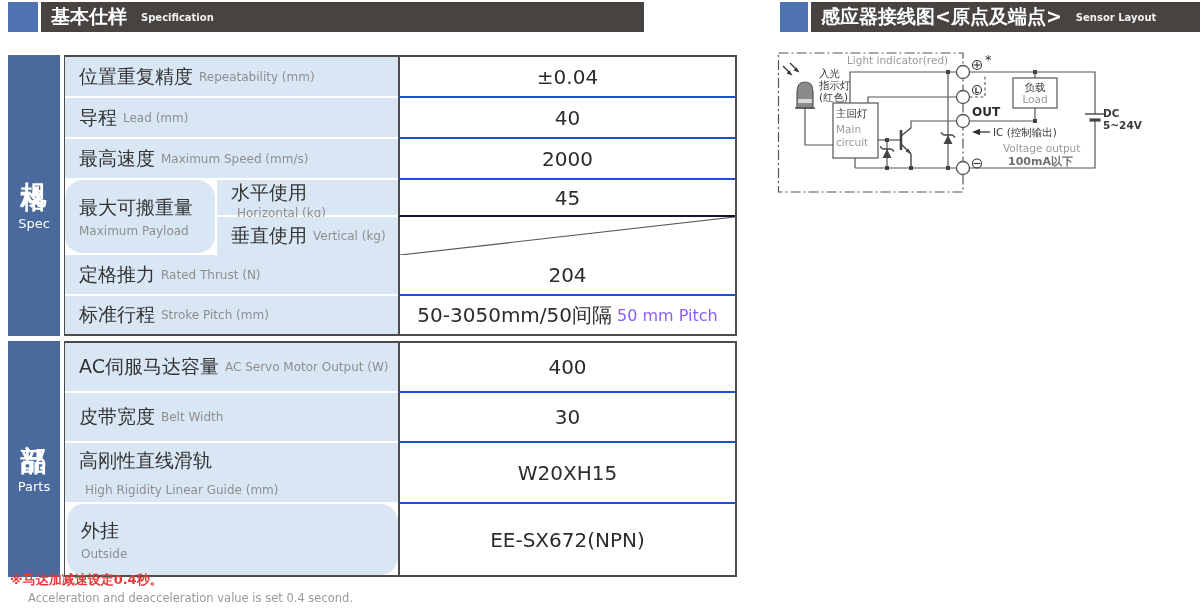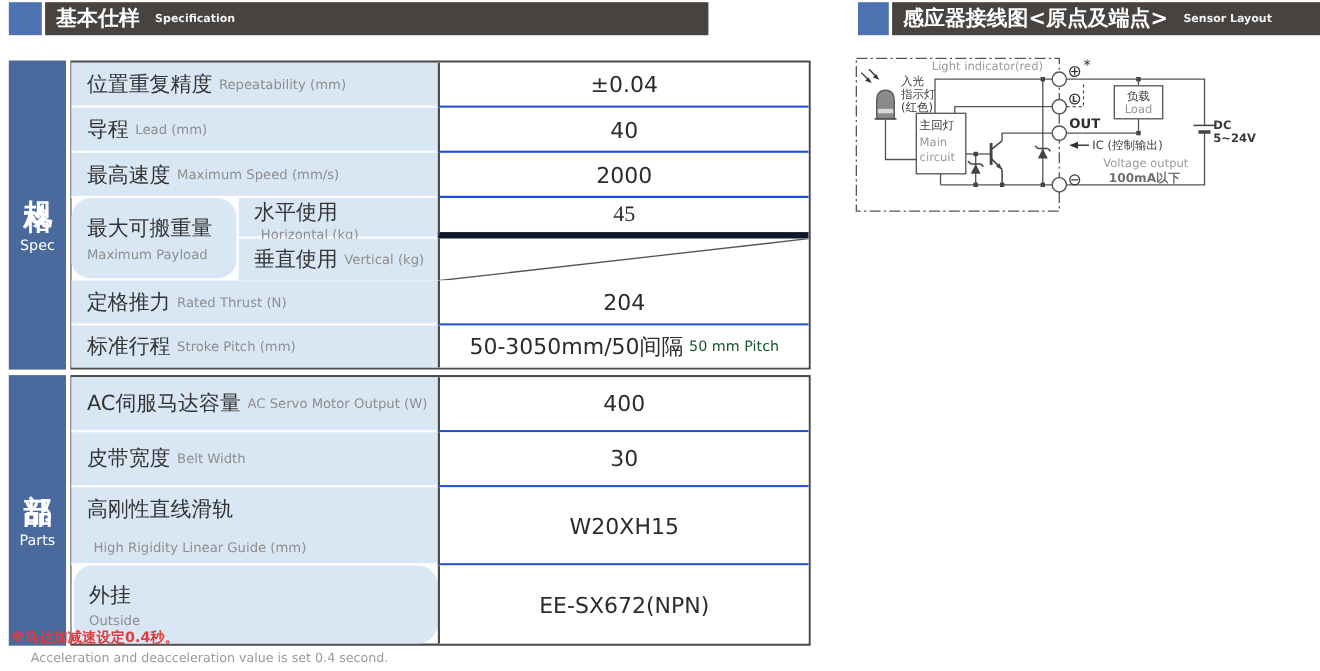--- a/index.html
+++ b/index.html
@@ -32,29 +32,29 @@
   .lbl, .sub { background:#d9e7f5; display:flex; align-items:center; padding-left:14px;
                flex-wrap:wrap; row-gap:0; }
   .lbl { flex:1; }
   .zh { font-size:19px; color:#333; font-weight:500; white-space:nowrap; }
   .en { font-size:12px; color:#8e8e8e; margin-left:6px; white-space:nowrap; }
   .stack { flex-direction:column; align-items:flex-start; justify-content:center;border-radius:18px; }
   .stack .en { margin-left:0; margin-top:3px; }
   .val { width:337px; flex:none; border-left:2px solid #4c4c4c; background:#fff;
          display:flex; align-items:center; justify-content:center;
          font-size:20px; color:#2c2c2c; position:relative; }
-  .val .note { font-size:13px; color:#14532d; margin-left:5px; }
+  .val .note { font-size:16px; color:#8b5cf6; margin-left:5px; }
   .sep > .val { border-bottom:2px solid #1d4ed8; }
   .sep > .lbl, .sep > .sub { border-bottom:2px solid #ffffff; }
   .sub { border-left:2px solid #ffffff; }
   .subcol { flex:1; display:flex; flex-direction:column; }
   .subrow { display:flex; flex:1; }
   .subrow .sub { flex:1; }
   .subrow.sep > .sub { border-bottom:2px solid #ffffff; }
-  .subrow.sep > .val { border-bottom:6px solid #0f172a;font-family:Liberation Serif, serif; }
+  .subrow.sep > .val { border-bottom:2px solid #0f172a; }
   .diag svg { position:absolute; inset:0; width:100%; height:100%; }
 
   
   #footnote-zh { position:absolute; left:10px; top:571px; color:#e23b3d;
                  font-size:13px; font-weight:600; }
   #footnote-en { position:absolute; left:28px; top:591px; color:#9a9a9a; font-size:11.5px; }
 
   
   #sensor-diagram { position:absolute; left:775px; top:38px; width:425px; height:170px; }
   #sensor-diagram svg { overflow:visible; }
@@ -169,21 +169,21 @@
         </div>
         <div class="val">400</div>
       </div>
       <div class="trow sep" style="height:50px">
         <div class="lbl">
           <span class="zh">皮带宽度</span>
           <span class="en">Belt Width</span>
         </div>
         <div class="val">30</div>
       </div>
-      <div class="trow sep" style="height:71px">
+      <div class="trow sep" style="height:61px">
         <div class="lbl">
           <span class="zh">高刚性直线滑轨</span>
           <span class="en">High Rigidity Linear Guide (mm)</span>
         </div>
         <div class="val">W20XH15</div>
       </div>
       <div class="trow" style="height:71px">
         <div class="sub stack" style="flex:1">
           <span class="zh">外挂</span>
           <span class="en">Outside</span>

